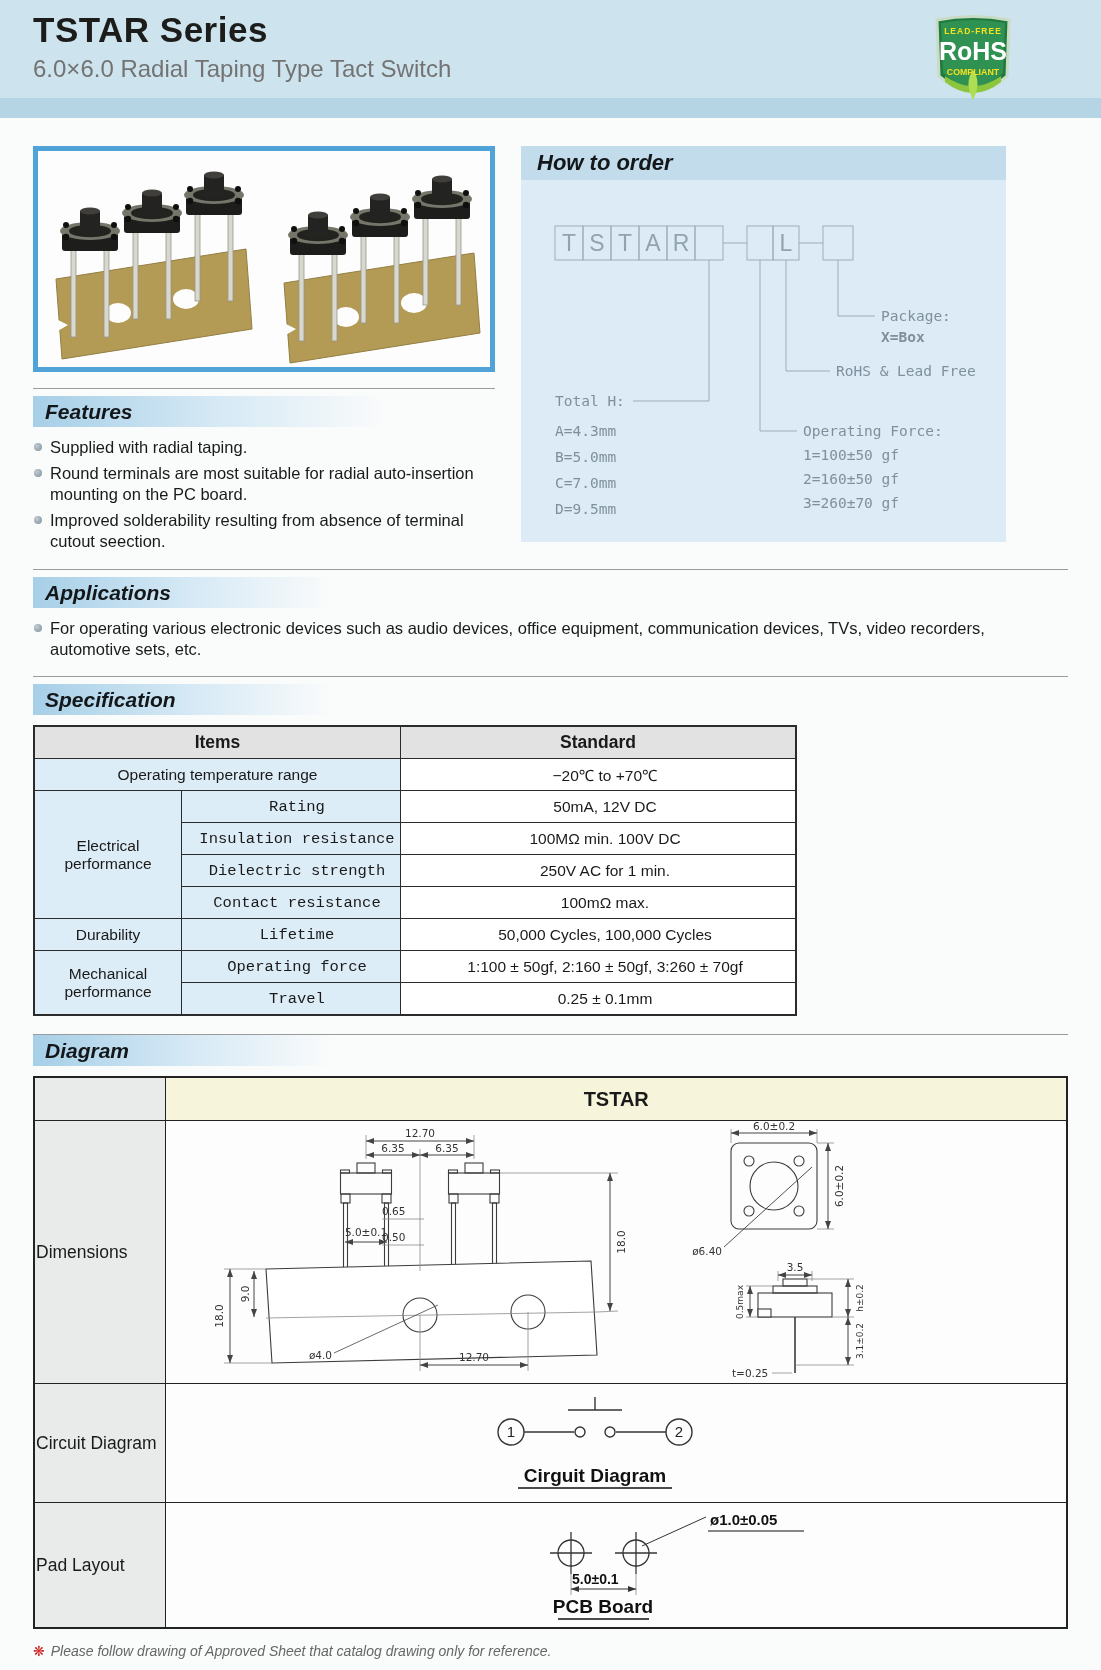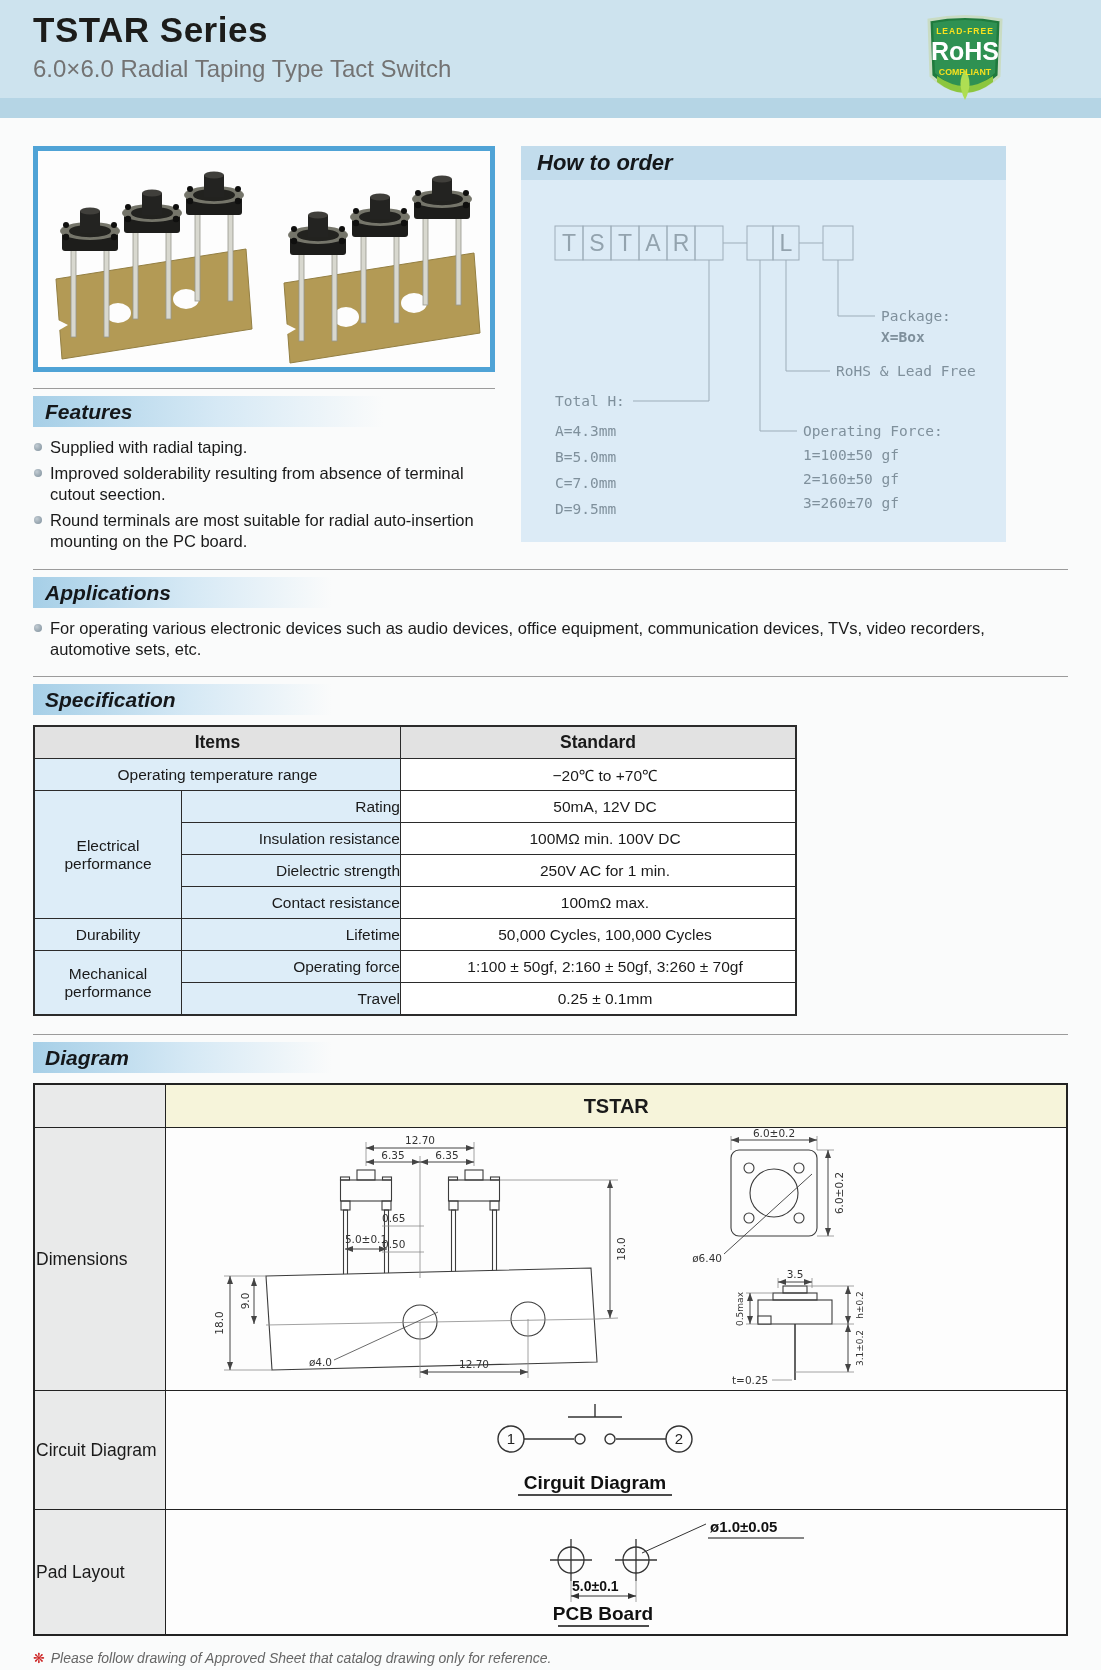--- a/index.html
+++ b/index.html
@@ -3,21 +3,21 @@
 <meta charset="utf-8">
 <style>
   html,body{margin:0;padding:0;}
   body{width:1101px;background:#fafbfb;font-family:"Liberation Sans",sans-serif;color:#1a1a1a;}
   
   .hdr{position:relative;background:#cde3ee;height:98px;}
   .hdr-inner{padding:10px 16px 0 33px;}
   .hdr-title{font-size:35px;font-weight:bold;color:#1c1c1a;letter-spacing:.5px;}
   .hdr-sub{font-size:24px;margin-top:5px;color:#737373;}
   .hdr-strip{height:20px;background:#b5d5e5;}
-  .rohs{position:absolute;top:12px;right:96px;}
+  .rohs{position:absolute;top:12px;right:88px;}
   
   .main{padding:0 33px;}
   .top-row{display:flex;gap:26px;margin-top:28px;align-items:flex-start;}
   .left-col{width:462px;}
   .rule{border-top:1.5px solid #9b9b9b;}
   .sec-bar{width:340px;height:31px;line-height:31px;font-style:italic;font-weight:bold;
     font-size:21px;color:#14171a;padding-left:12px;
     background:linear-gradient(90deg,#a6cfe7 0%,#d6e9f5 45%,rgba(250,251,251,0) 85%);}
   
   .photo{width:452px;height:216px;background:#fdfdfd;border:5px solid #4fa3d6;}
@@ -30,21 +30,21 @@
   
   .order-panel{width:485px;background:#dcebf6;}
   .order-title{height:34px;background:#c2dcec;display:flex;align-items:center;
     font-style:italic;font-weight:bold;font-size:22px;padding-left:16px;color:#14171a;}
   .order-body{padding:16px 12px 10px 14px;}
   
   table.spec{border-collapse:collapse;margin-top:10px;border:2px solid #2b2b2b;table-layout:fixed;}
   table.spec th,table.spec td{border:1px solid #2b2b2b;font-size:15.5px;height:27px;padding:2px 0;}
   table.spec th{background:#e2e2e2;font-size:17.5px;}
   .c-group{background:#ddedf8;text-align:center;width:146px;}
-  .c-item{background:#ddedf8;text-align:right;padding-left:12px !important;width:206px;}
+  .c-item{background:#ddedf8;text-align:center;padding-left:12px !important;width:206px;font-family:Liberation Mono, monospace;}
   .c-merged{background:#ddedf8;text-align:center;}
   .c-std{background:#fff;text-align:center;padding-left:14px !important;width:380px;}
   
   table.diag{border-collapse:collapse;margin-top:10px;border:2px solid #222;}
   table.diag td{border:1px solid #222;}
   .d-left{background:#e9eaea;width:135px;text-align:left;font-weight:normal;font-size:17.5px;}
   .d-tstar{background:#f6f4da;text-align:center;font-weight:bold;font-size:20px;height:40px;}
   .d-draw{background:#fdfdfd;padding:0;}
   .d-draw svg{display:block;}
   
@@ -119,22 +119,22 @@
             <use href="#sw" transform="translate(114,40)"></use>
             <use href="#sw" transform="translate(176,22)"></use>
           </g>
         </svg>
       </div>
 
       <div class="rule" style="margin-top:16px"></div>
       <div class="sec-bar" style="margin-top:7px;width:400px">Features</div>
       <ul class="blist">
         <li>Supplied with radial taping.</li>
+        <li>Round terminals are most suitable for radial auto-insertion mounting on the PC board.</li>
         <li>Improved solderability resulting from absence of terminal cutout seection.</li>
-        <li>Round terminals are most suitable for radial auto-insertion mounting on the PC board.</li>
       </ul>
     </div>
 
     <div class="order-panel">
       <div class="order-title">How to order</div>
       <div class="order-body">
         <svg width="458" height="332" viewBox="0 0 458 332">
           <g stroke="#9dadb9" fill="none" stroke-width="1">
             <rect x="20" y="30" width="28" height="34"></rect>
             <rect x="48" y="30" width="28" height="34"></rect>
@@ -224,21 +224,21 @@
       <td class="c-std">1:100 ± 50gf, 2:160 ± 50gf, 3:260 ± 70gf</td>
     </tr>
     <tr>
       <td class="c-item">Travel</td>
       <td class="c-std">0.25 ± 0.1mm</td>
     </tr>
   </tbody>
     </table>
 
   <div class="rule" style="margin-top:18px"></div>
-  <div class="sec-bar" style="margin-top:7px">Diagram</div>
+  <div class="sec-bar" style="">Diagram</div>
   <table class="diag">
     <tbody>
         <tr>
       <td class="d-left"></td>
       <td class="d-tstar" style="width:898px">TSTAR</td>
     </tr>
     <tr>
       <td class="d-left">Dimensions</td>
       <td class="d-draw">
         <svg width="897" height="262" viewBox="0 0 897 262">

